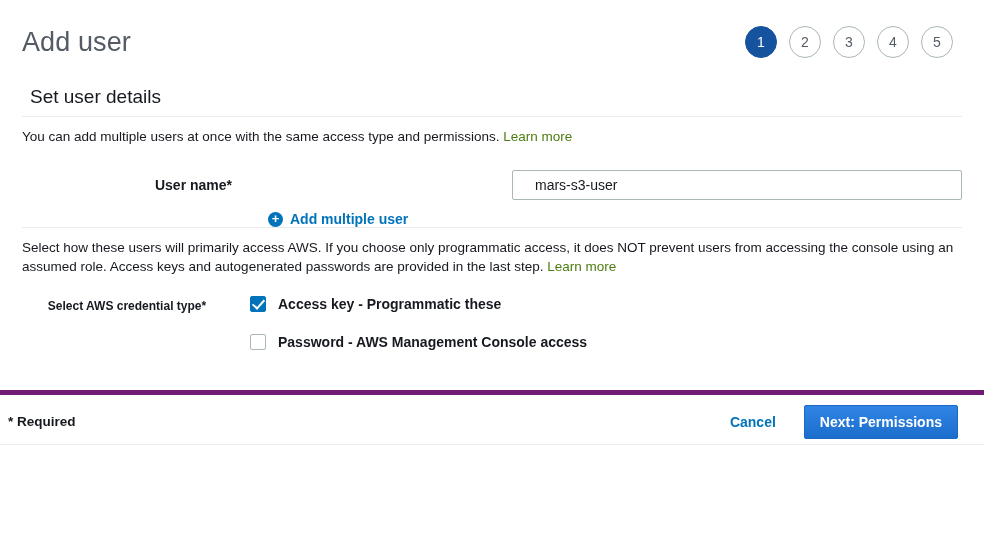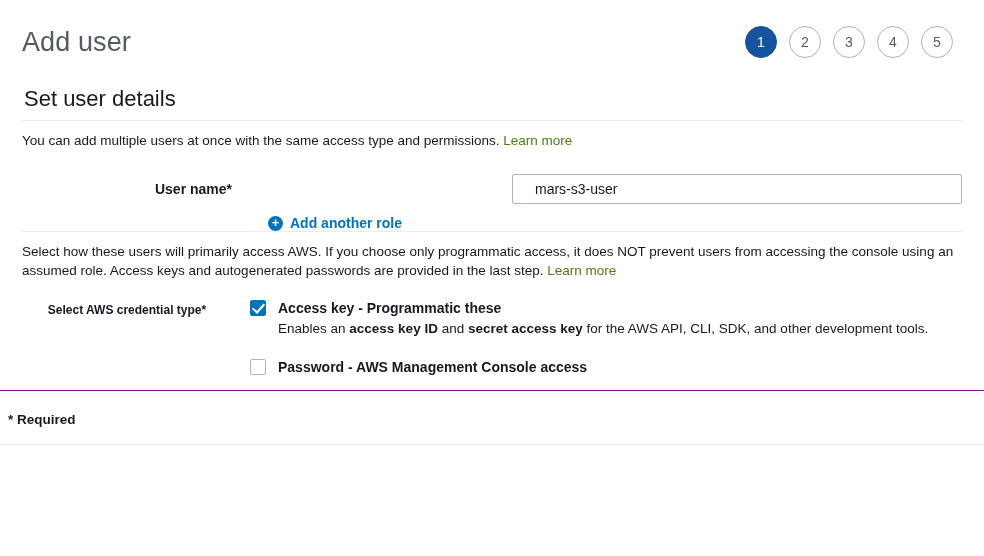--- a/index.html
+++ b/index.html
@@ -61,24 +61,24 @@
     border-color: #16539e;
     color: #ffffff;
     font-weight: 400;
   }
 
   
   .content {
     padding: 0 22px;
   }
   .section-title {
-    font-size: 22px;
+    font-size: 19px;
     font-weight: 400;
     color: #16191f;
-    margin: 18px 0 8px 2px;
+    margin: 18px 0 8px 8px;
   }
   .rule {
     height: 1px;
     background: #eaeded;
     border: 0;
     margin: 0 0 10px 0;
   }
   .section-desc {
     font-size: 13.5px;
     line-height: 19px;
@@ -206,21 +206,21 @@
   }
   .cred-desc b { font-weight: bold; }
 
   
   .footer {
     position: absolute;
     left: 0;
     right: 0;
     bottom: 0;
     height: 58px;
-    border-top: 1px solid #701a75;
+    border-top: 5px solid #701a75;
     display: flex;
     align-items: center;
     justify-content: space-between;
     padding: 0 26px 0 6px;
     background: #ffffff;
     gap: 29px;
   }
   .required-note {
     font-size: 13.5px;
     font-weight: bold;
@@ -287,53 +287,54 @@
       <a class="link">Learn more</a>
     </div>
 
     <div class="form-row">
       <div class="form-label">User name*</div>
       <input class="text-input" type="text" value="mars-s3-user" style="">
     </div>
 
     <div class="add-another">
       <span class="plus-icon">+</span>
-      <span>Add another role</span>
+      <span>Add multiple user</span>
     </div>
 
     
     <hr class="rule">
     <div class="section-desc">
       <span>Select how these users will primarily access AWS. If you choose only programmatic access, it does NOT prevent users from accessing the console using an assumed role. Access keys and autogenerated passwords are provided in the last step.</span>
       <a class="link">Learn more</a>
     </div>
 
     <div class="cred-block">
       <div class="cred-label">Select AWS credential type*</div>
       <div class="cred-options">
 
         <div class="cred-option">
           <div class="checkbox checked"></div>
           <div class="cred-text">
             <div class="cred-title">Access key - Programmatic these</div>
-            <div class="cred-desc">
-              <span>Enables an </span><b>access key ID</b><span> and </span><b>secret access key</b><span> for the AWS API, CLI, SDK, and other development tools.</span>
-            </div>
           </div>
         </div>
 
         <div class="cred-option">
           <div class="checkbox"></div>
           <div class="cred-text">
             <div class="cred-title">Password - AWS Management Console access</div>
           </div>
         </div>
 
       </div>
     </div>
   </div>
 
   <div class="footer">
     <div class="required-note">* Required</div>
+    <div class="footer-actions">
+      <button class="btn-cancel">Cancel</button>
+      <button class="btn-primary">Next: Permissions</button>
+    </div>
   </div>
 
   <div class="bottom-strip"></div>
 </div>
 
 </body></html>

